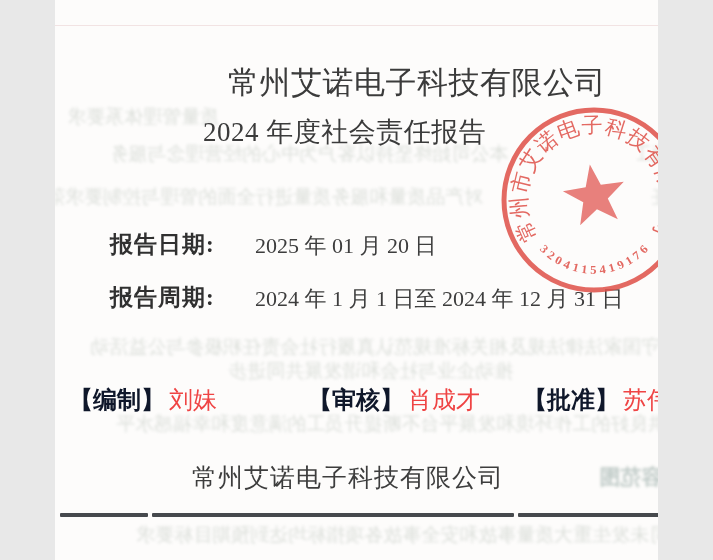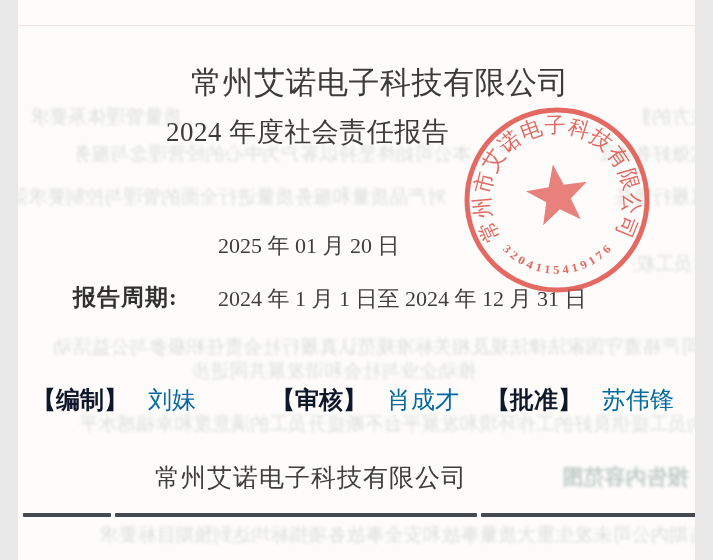--- a/index.html
+++ b/index.html
@@ -1,18 +1,18 @@
 <!DOCTYPE html>
 <html><head>
 <meta charset="utf-8">
 <style>
   html,body{margin:0;padding:0;background:#e8e8e8;}
   .page{
     position:relative;
-    width:677px;height:560px;
+    width:603px;height:560px;
     margin:0 auto;
     background:#fdfcfb;
     overflow:hidden;
     font-family:"Liberation Serif","DejaVu Serif",serif;
     color:#3b3b3b;
   }
   .scan-line-top{
     position:absolute;left:0;top:25px;width:713px;height:1px;
     background:#f0dede;opacity:.85;
   }
@@ -30,21 +30,21 @@
     position:absolute;left:55px;
     font-size:23px;font-weight:bold;letter-spacing:1px;color:#303030;
     white-space:nowrap;
   }
   .field-value{
     position:absolute;left:176px;
     font-size:22px;color:#3d3d3d;white-space:nowrap;margin-left:24px;
   }
   .credit-item{position:absolute;top:384px;font-size:24px;white-space:nowrap;}
   .credit-role{font-weight:bold;color:#0f172a;}
-  .credit-name{color:#0369a1;margin-left:20px;}
+  .credit-name{color:#ef4444;margin-left:4px;}
   .publisher-label{
     position:absolute;left:8px;top:460px;
     font-size:25px;font-weight:bold;letter-spacing:1px;color:#2e2e2e;
     white-space:nowrap;
   }
   .publisher-value{
     position:absolute;left:137px;top:461px;
     font-size:25px;letter-spacing:1px;color:#3d3d3d;white-space:nowrap;
   }
   .bottom-rule-seg{
@@ -79,20 +79,21 @@
   <div class="bleed" style="top:253px;left:615px;width:98px;">保障员工权益</div>
   <div class="bleed" style="top:336px;left:28px;width:672px;">公司严格遵守国家法律法规及相关标准规范认真履行社会责任积极参与公益活动</div>
   <div class="bleed" style="top:360px;left:148px;width:310px;">推动企业与社会和谐发展共同进步</div>
   <div class="bleed" style="top:413px;left:48px;width:640px;">为员工提供良好的工作环境和发展平台不断提升员工的满意度和幸福感水平</div>
   <div class="bleed bleed-bold" style="top:466px;left:516px;width:196px;">二、报告内容范围</div>
   <div class="bleed" style="top:524px;left:8px;width:700px;">报告期内公司未发生重大质量事故和安全事故各项指标均达到预期目标要求</div>
 
   <div class="doc-title">常州艾诺电子科技有限公司</div>
   <div class="doc-subtitle">2024 年度社会责任报告</div>
 
+  <div class="field-label" style="top:229px;">报告日期:</div>
   <div class="field-value" style="top:231px;">2025 年 01 月 20 日</div>
 
   <div class="field-label" style="top:282px;">报告周期:</div>
   <div class="field-value" style="top:284px;">2024 年 1 月 1 日至 2024 年 12 月 31 日</div>
 
   <div class="credit-item" style="left:14px;">
     <span class="credit-role">【编制】</span><span class="credit-name">刘妹</span>
   </div>
   <div class="credit-item" style="left:253px;">
     <span class="credit-role">【审核】</span><span class="credit-name">肖成才</span>

